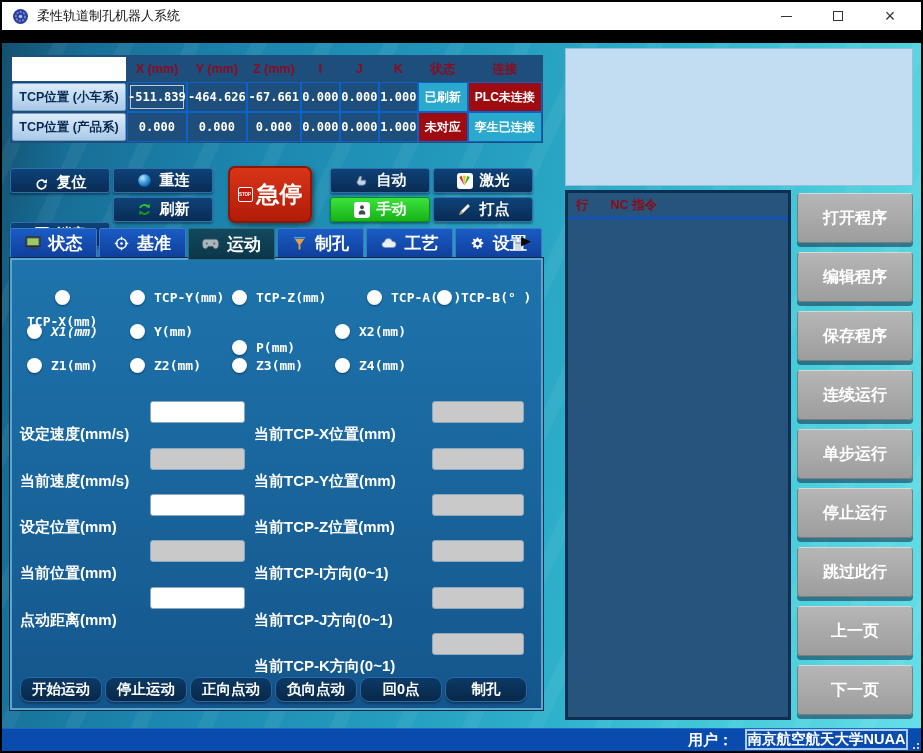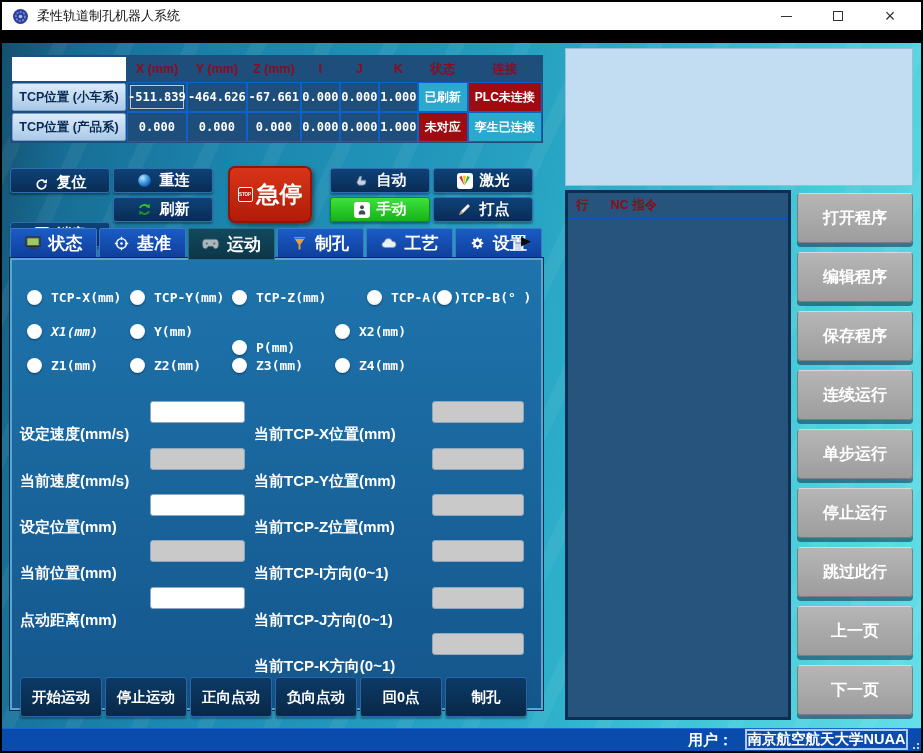--- a/index.html
+++ b/index.html
@@ -69,22 +69,22 @@
   .radio-item { position:absolute; display:flex; align-items:center; gap:9px; }
   .radio-circle { width:15px; height:15px; border-radius:50%;
     background:radial-gradient(circle at 35% 30%, #ffffff 60%, #cfd9e2); box-shadow:0 1px 2px rgba(0,0,0,.45); }
   .radio-label { color:#fff; font-weight:bold; font-size:13px; font-family:"DejaVu Sans Mono",monospace; }
   .field-row { position:absolute; height:22px; display:flex; align-items:center; }
   .field-label { color:#fff; font-weight:bold; font-size:15px; white-space:nowrap;margin-top:45px; }
   .tbox { position:absolute; height:22px; border:1px solid #8fa8bd; border-radius:3px; font-size:13px; padding:0 4px;
     font-family:"DejaVu Sans Mono",monospace; }
   .tbox.edit { background:#fff; }
   .tbox.ro { background:#c9c9c9; }
-  .act-btn { position:absolute; top:417px; width:82px; height:40px; background:linear-gradient(180deg,#0c3a66,#082848);
-    border:1px solid #2a66a8; border-radius:3px; color:#fff; font-weight:bold; font-size:14.5px;
+  .act-btn { position:absolute; top:417px; width:82px; height:25px; background:linear-gradient(180deg,#0c3a66,#082848);
+    border:1px solid #2a66a8; border-radius:9px; color:#fff; font-weight:bold; font-size:14.5px;
     display:flex; align-items:center; justify-content:center; cursor:default; box-shadow:0 2px 2px rgba(0,0,0,.3); }
 
   
   .preview-box { position:absolute; left:565px; top:48px; width:348px; height:138px;
     background:#c2dcf2; border:1px solid #9dbcd8; }
   .nc-panel { position:absolute; left:565px; top:190px; width:226px; height:530px;
     background:#27547d; border:3px solid #0b2f52; }
   .nc-header { display:flex; align-items:center; gap:22px; padding:4px 8px 3px; color:#8f0a14;
     font-weight:bold; font-size:12.5px; border-bottom:2px solid #0a52cc; }
   .pbtn { position:absolute; left:797px; width:116px; height:50px; background:linear-gradient(180deg,#b6b6b6,#9d9d9d);
@@ -299,21 +299,21 @@
     <svg width="15" height="15" viewBox="0 0 16 16">
         <path d="M7.2 1.5 h1.6 l.35 1.7 1.25.5 1.4-1 1.15 1.15-1 1.4.5 1.25 1.7.35 v1.6 l-1.7.35-.5 1.25 1 1.4-1.15 1.15-1.4-1-1.25.5-.35 1.7 h-1.6 l-.35-1.7-1.25-.5-1.4 1-1.15-1.15 1-1.4-.5-1.25-1.7-.35 v-1.6 l1.7-.35.5-1.25-1-1.4 1.15-1.15 1.4 1 1.25-.5 Z" fill="#fff"></path>
         <circle cx="8" cy="8" r="2.1" fill="#0f3f9c"></circle>
       </svg>
     <span>设置</span>
   </div>
   <span class="tab-scroll">▶</span>
 
   <div class="panel">
 
-    <div class="radio-item" style="left:15px;top:30px;">
+    <div class="radio-item" style="left:15px;top:30px;flex-direction:column;">
         <span class="radio-circle"></span>
         <span class="radio-label">TCP-X(mm)</span>
       </div>
     <div class="radio-item" style="left:118px;top:30px;">
         <span class="radio-circle"></span>
         <span class="radio-label">TCP-Y(mm)</span>
       </div>
     <div class="radio-item" style="left:220px;top:30px;">
         <span class="radio-circle"></span>
         <span class="radio-label">TCP-Z(mm)</span>

